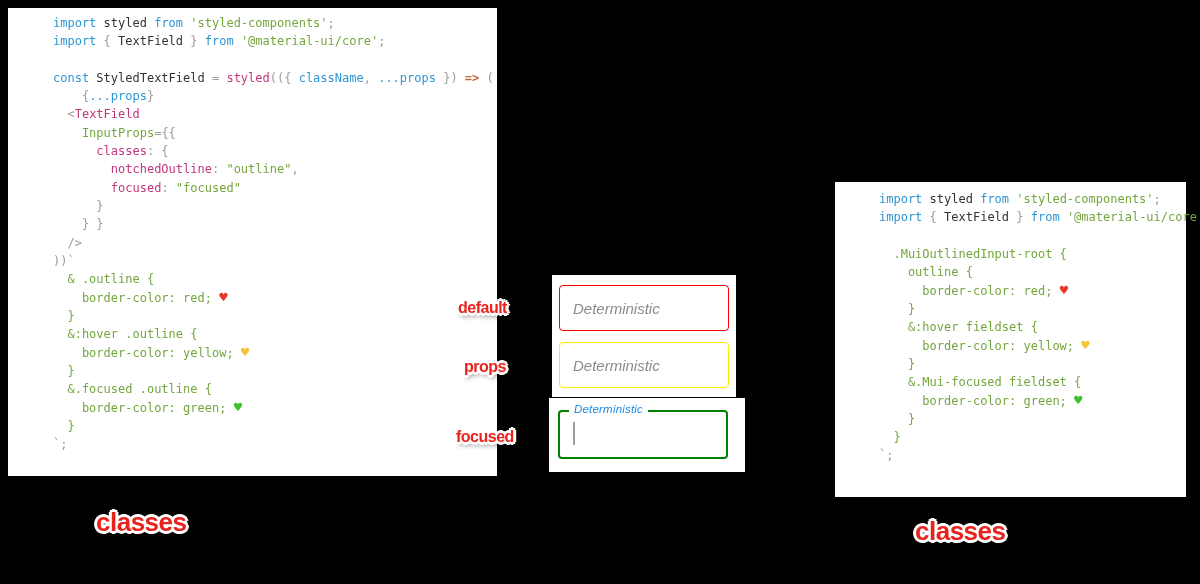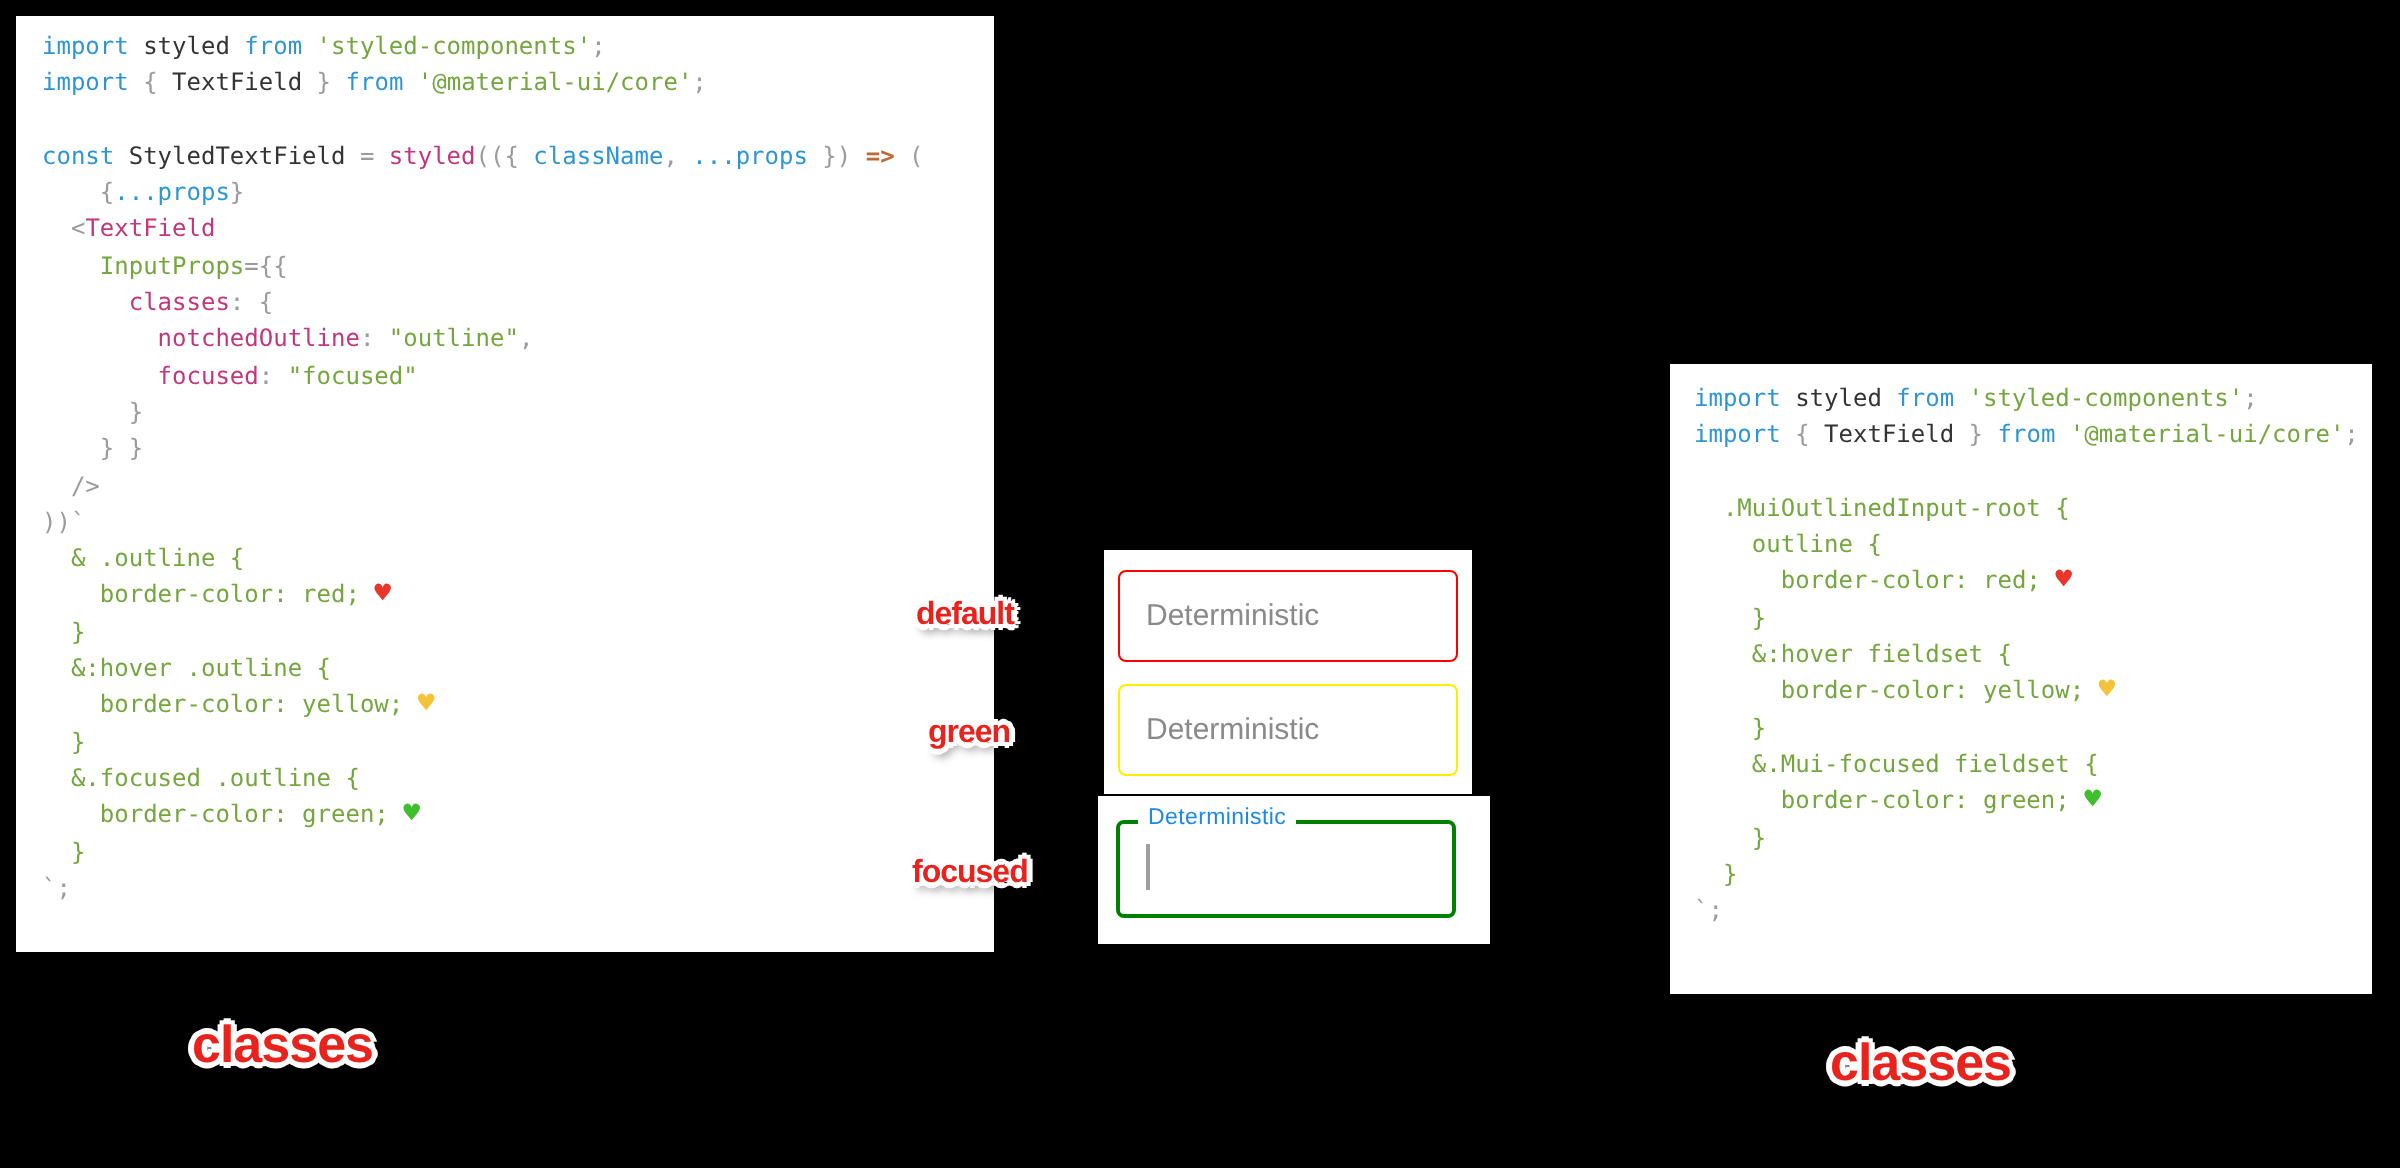--- a/index.html
+++ b/index.html
@@ -1,36 +1,36 @@
 <!DOCTYPE html>
 <html style="--kw: #2e95d3; --id: #333333; --st: #74a63e; --pk: #c2367c; --pu: #9b9b9b; --or: #bf6a33; --heart_red: #e8362b; --heart_yellow: #f5c33b; --heart_green: #3fbf2e; --border_red: #ff0000; --border_yellow: #ffee00; --border_green: #008000; --placeholder: #8a8a8a; --focus_label: #1e88e5; --caret: #9e9e9e; --annotation: #e8221c;"><head>
 <meta charset="utf-8">
 <style>
   html,body{margin:0;padding:0;background:#000;}
   .stage{position:relative;width:1200px;height:584px;background:#000;overflow:hidden;
          font-family:"Liberation Sans",sans-serif;}
   .panel{position:absolute;background:#fff;}
   .code-panel{font-family:"DejaVu Sans Mono",monospace;font-size:12px;line-height:18.3px;
               color:var(--id);}
-  .code-line{white-space:pre;height:18.3px;}
+  .code-line{white-space:pre;height:18.3px;margin-left:32px;}
   #panel-left{left:8px;top:8px;width:489px;height:468px;padding:6px 0 0 13px;box-sizing:border-box;}
   #panel-right{left:835px;top:182px;width:351px;height:315px;padding:8px 0 0 12px;box-sizing:border-box;}
   .tok-kw{color:var(--kw);}
   .tok-id{color:var(--id);}
   .tok-st{color:var(--st);}
   .tok-pk{color:var(--pk);}
   .tok-pu{color:var(--pu);}
   .tok-or{color:var(--or);font-weight:bold;}
   .tok-hr{color:var(--heart_red);font-size:14px;}
   .tok-hy{color:var(--heart_yellow);font-size:14px;}
   .tok-hg{color:var(--heart_green);font-size:14px;}
 
   #panel-mid-top{left:552px;top:275px;width:184px;height:122px;}
   #panel-mid-bottom{left:549px;top:398px;width:196px;height:74px;}
-  .tf{position:absolute;box-sizing:border-box;border-radius:4px;background:#fff;}
+  .tf{position:absolute;box-sizing:border-box;border-radius:4px;background:#fff;font-style:italic;}
   .tf-default{left:7px;top:10px;width:170px;height:46px;border:1.5px solid var(--border_red);}
   .tf-hover{left:7px;top:67px;width:170px;height:46px;border:1.5px solid var(--border_yellow);}
   .tf-ph{position:absolute;left:13px;top:50%;transform:translateY(-50%);
          color:var(--placeholder);font-size:15px;}
   .tf-focused{left:9px;top:12px;width:170px;height:49px;border:2px solid var(--border_green);}
   .tf-notch{position:absolute;top:-9px;left:9px;background:#fff;padding:0 5px;
             font-size:11.5px;font-weight:500;color:var(--focus_label);letter-spacing:.2px;}
   .tf-caret{position:absolute;left:13px;top:10px;width:2px;height:23px;background:var(--caret);}
 
   .anno{position:absolute;color:var(--annotation);font-weight:bold;font-size:16px;line-height:1;
@@ -105,18 +105,18 @@
   </div>
 
   <div class="panel" id="panel-mid-bottom">
     <div class="tf tf-focused">
       <span class="tf-notch">Deterministic</span>
       <span class="tf-caret"></span>
     </div>
   </div>
 
   <div class="anno" id="anno-default">default</div>
-  <div class="anno" id="anno-hover">green</div>
+  <div class="anno" id="anno-hover">props</div>
   <div class="anno" id="anno-focused">focused</div>
   <div class="anno caption" id="caption-classes">classes</div>
   <div class="anno caption" id="caption-globals">classes</div>
 
 </div>
 
 </body></html>

